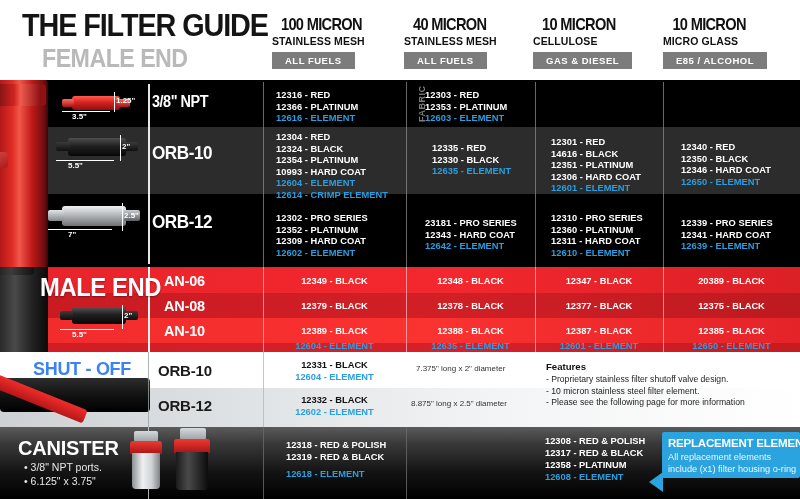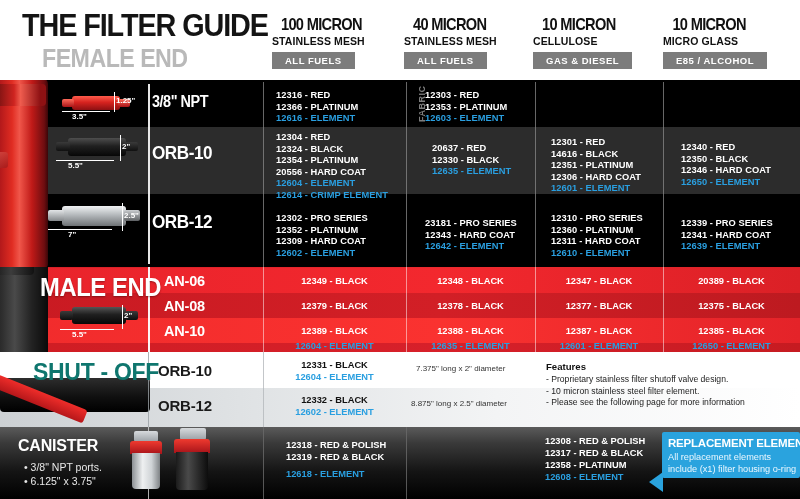--- a/index.html
+++ b/index.html
@@ -119,34 +119,34 @@
     position:absolute; left:0px; top:26px; width:150px; height:34px;
     background:linear-gradient(180deg,#2d2d2d,#101010 55%,#000);
     border-radius:4px;
   }
   .shut-art-red {
     position:absolute; left:-4px; top:22px; width:96px; height:14px;
     background:linear-gradient(180deg,#ef2d2a,#b6171a);
     transform:rotate(22deg); transform-origin:left center; border-radius:3px;
   }
   .shut-title {
-    position:absolute; color:#0f766e; font-size:23px; font-weight:bold;
+    position:absolute; color:#3b82f6; font-size:18px; font-weight:bold;
     letter-spacing:-0.3px; white-space:nowrap;
   }
   .orb-label { position:absolute; color:#1a1a1a; font-size:15px; font-weight:bold; letter-spacing:-0.2px; white-space:nowrap; }
   .scell { position:absolute; font-size:9.3px; font-weight:bold; color:#111; line-height:11.6px; text-align:center; white-space:nowrap; }
   .scell .el { color:#2a9fe0; }
   .sdim { position:absolute; font-size:8px; color:#333; white-space:nowrap; }
   .feat-h { position:absolute; font-size:9.6px; font-weight:bold; color:#111; }
   .feat-l { position:absolute; font-size:8.6px; color:#222; line-height:11.5px; white-space:nowrap; }
 
   
   .canzone { position:absolute; left:0; top:427px; width:800px; height:72px; overflow:hidden;
              background:linear-gradient(180deg,#5b5b5b 0%,#3a3a3a 22%,#141414 62%,#000 100%); }
-  .can-title { position:absolute; color:#fff; font-size:16px; font-weight:bold; letter-spacing:-0.2px; white-space:nowrap; }
+  .can-title { position:absolute; color:#fff; font-size:20px; font-weight:bold; letter-spacing:-0.2px; white-space:nowrap; }
   .can-bul { position:absolute; color:#e8e8e8; font-size:10.5px; line-height:14px; white-space:nowrap; }
   .ccell { position:absolute; color:#fff; font-size:9.3px; font-weight:bold; line-height:12px; white-space:nowrap; }
   .ccell .el { color:#2a9fe0; }
 
   .can-img { position:absolute; }
   .can-cap { position:absolute; background:linear-gradient(180deg,#d7dadd,#9aa0a5); border-radius:2px; }
   .can-red { position:absolute; background:linear-gradient(180deg,#ef3a2f,#a8141a); border-radius:3px 3px 0 0; }
   .can-sil { position:absolute; background:linear-gradient(90deg,#8c9094,#eef0f1 38%,#cfd3d6 70%,#7f8386); border-radius:0 0 4px 4px; }
   .can-blk { position:absolute; background:linear-gradient(90deg,#1b1b1b,#4a4a4a 38%,#2a2a2a 70%,#0d0d0d); border-radius:0 0 4px 4px; }
 
@@ -242,26 +242,26 @@
     <div class="dimline" style="left:56px; top:80px; width:58px; height:1px;"></div>
     <div class="dim" style="left:68px; top:81px;">5.5"</div>
     <div class="dimline" style="left:120px; top:55px; width:1px; height:26px;"></div>
     <div class="dim" style="left:122px; top:62px;">2"</div>
     <div class="rowlabel" style="left:152px; top:62px; font-size:19px;">ORB-10</div>
 
     <div class="cell" style="left:276px; top:52px;">
       <div>12304 - RED</div>
       <div>12324 - BLACK</div>
       <div>12354 - PLATINUM</div>
-      <div>20556 - HARD COAT</div>
+      <div>10993 - HARD COAT</div>
       <div class="el">12604 - ELEMENT</div>
       <div class="el">12614 - CRIMP ELEMENT</div>
     </div>
     <div class="cell" style="left:432px; top:63px;">
-      <div>20637 - RED</div>
+      <div>12335 - RED</div>
       <div>12330 - BLACK</div>
       <div class="el">12635 - ELEMENT</div>
     </div>
     <div class="cell" style="left:551px; top:57px;">
       <div>12301 - RED</div>
       <div>14616 - BLACK</div>
       <div>12351 - PLATINUM</div>
       <div>12306 - HARD COAT</div>
       <div class="el">12601 - ELEMENT</div>
     </div>

